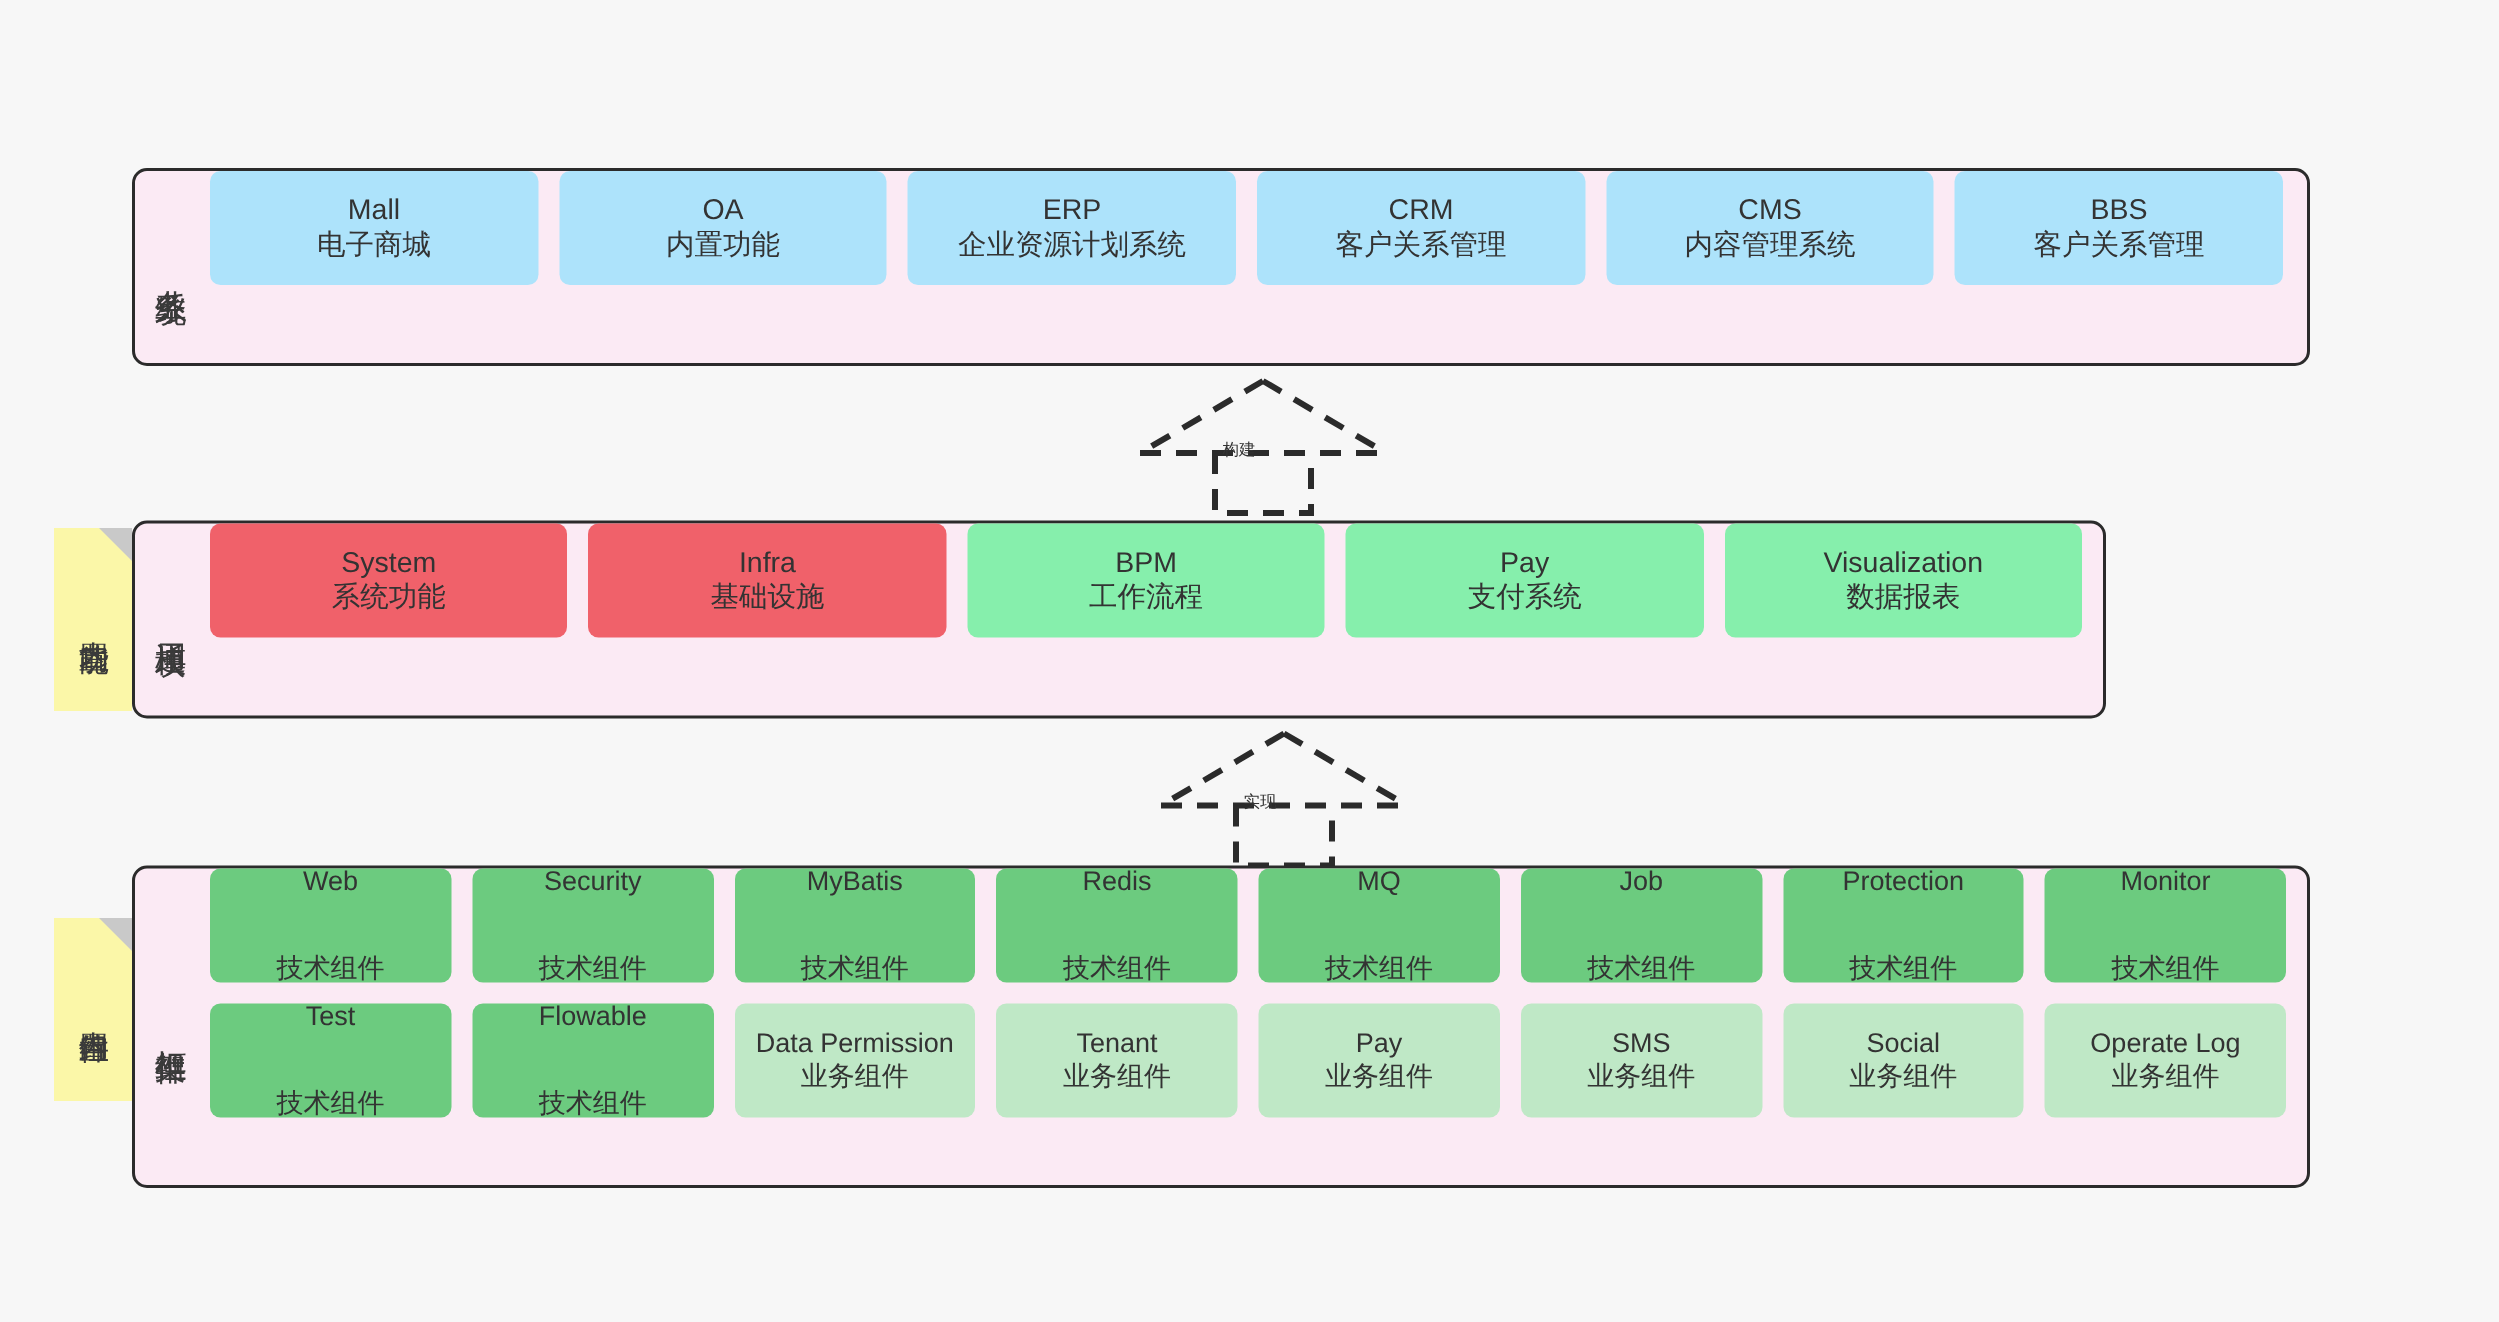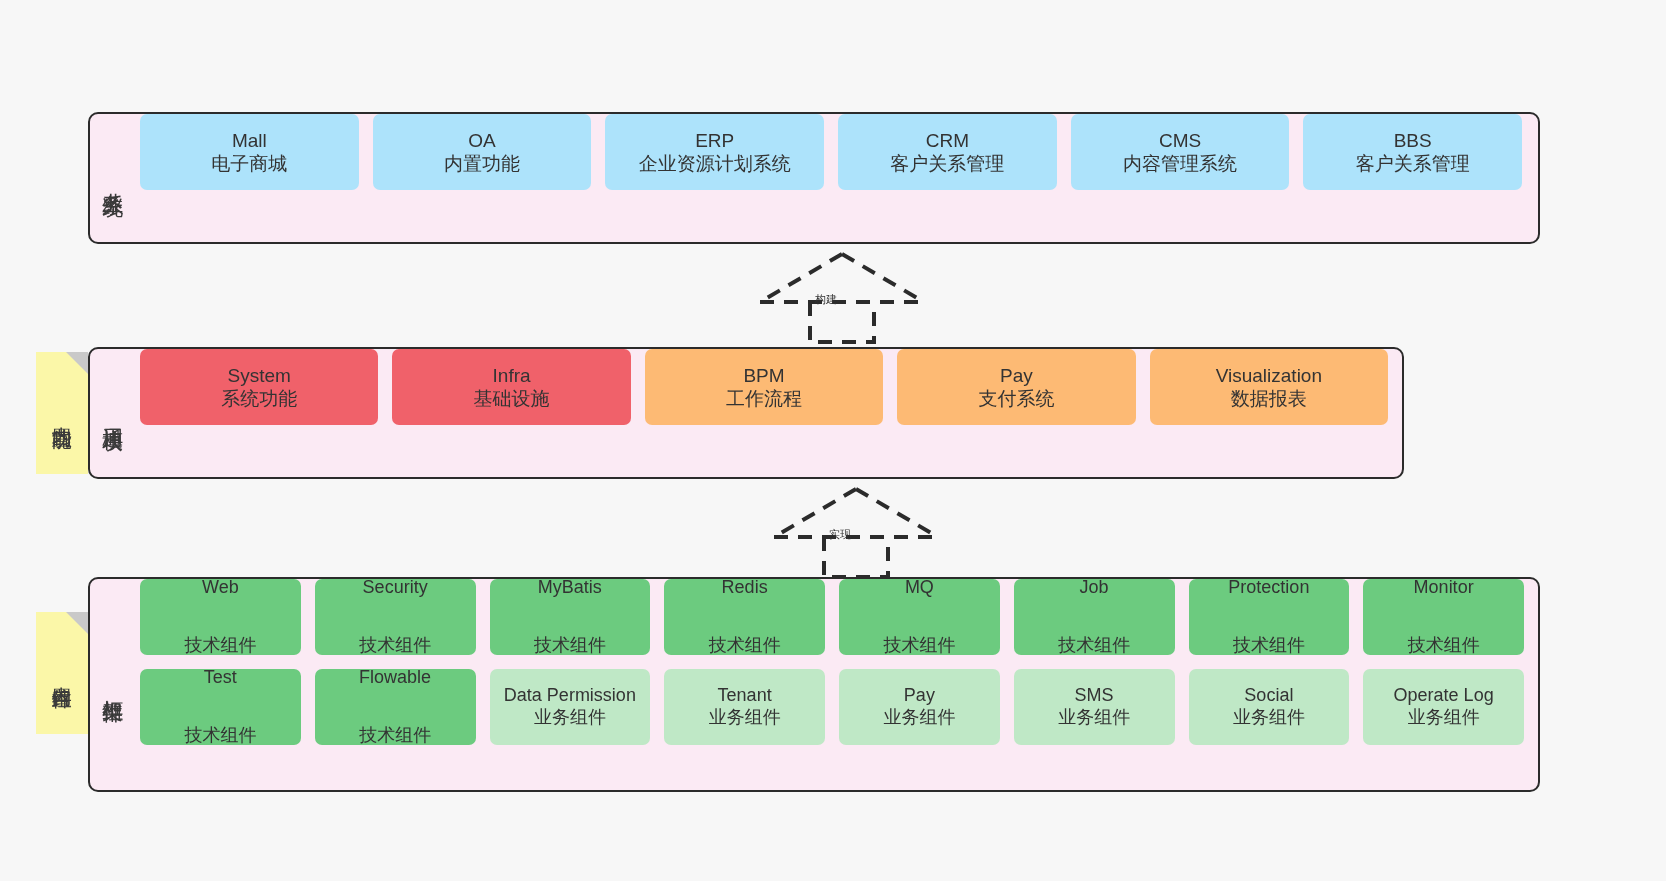--- a/index.html
+++ b/index.html
@@ -87,21 +87,21 @@
 
   #layer-common { left: 88px; top: 347px; width: 1316px; height: 132px; }
   #layer-common .node { height: 76px; }
 
   #layer-framework { left: 88px; top: 577px; width: 1452px; height: 215px; }
   #layer-framework .node { height: 76px; font-size: 18px; }
 
   
   .c-blue       { background: #ade3fb; }
   .c-red        { background: #f0616a; }
-  .c-pink       { background: #fdba74; }
+  .c-pink       { background: #86efac; }
   .c-green      { background: #6ccb7f; gap: 36px; }
   .c-greenlight { background: #bfe8c6; }
 
   
   .note {
     position: absolute;
     box-sizing: border-box;
     width: 52px;
     background: #fbf7a8;
     display: flex;

